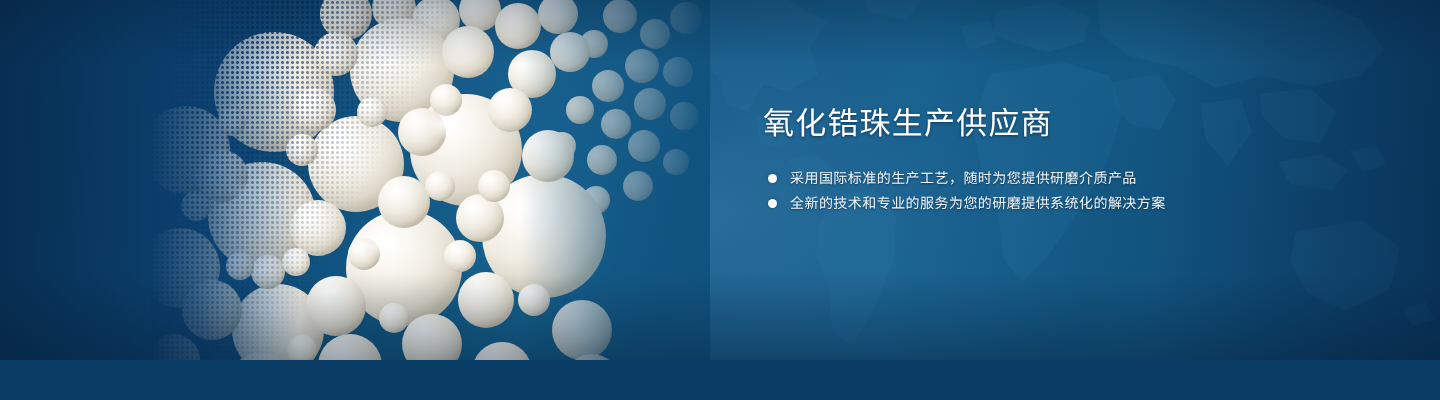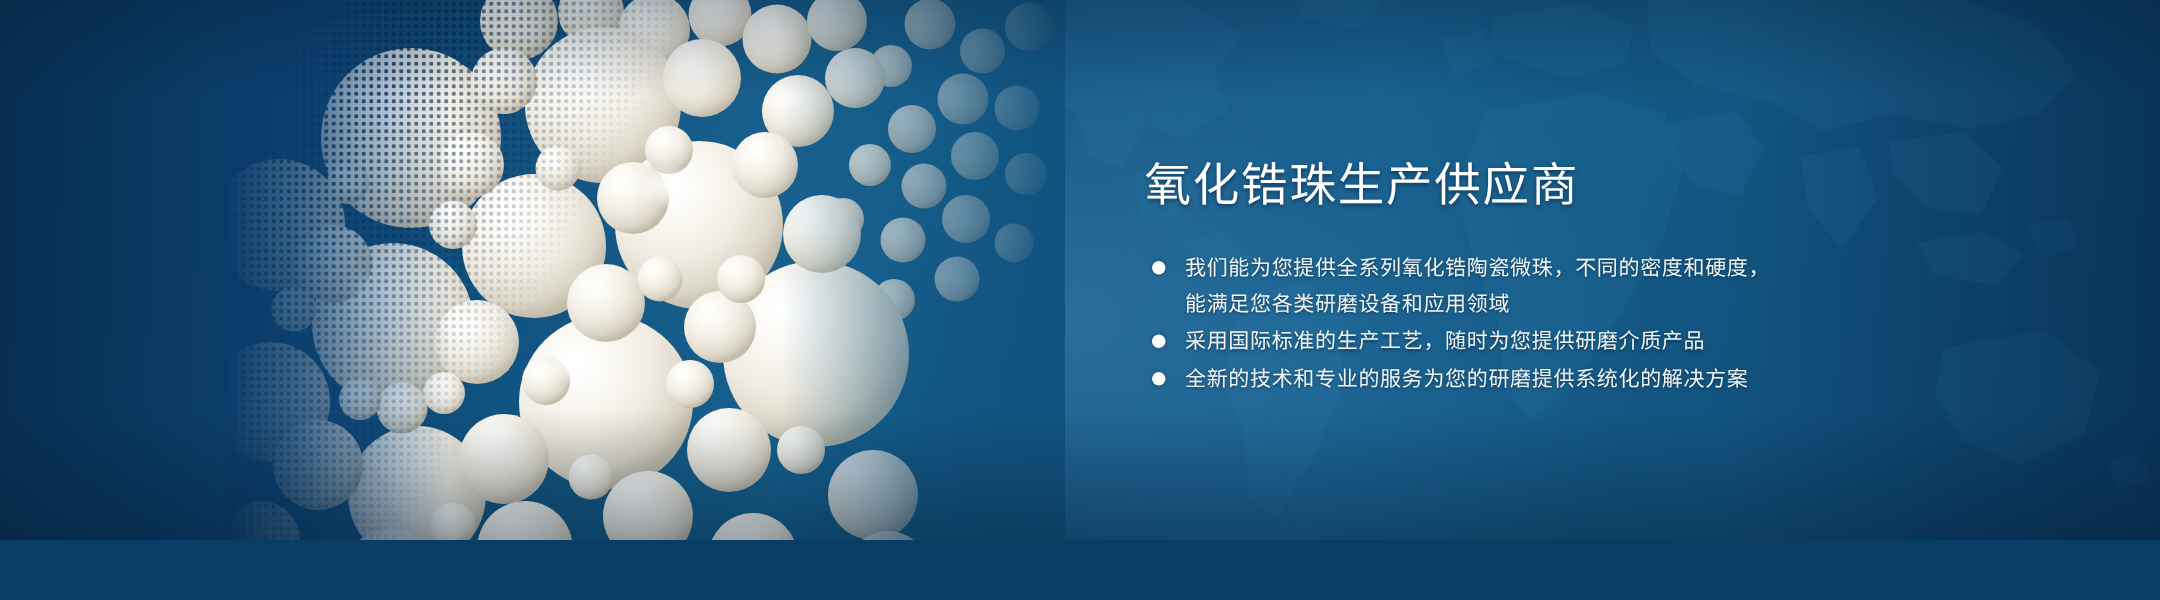--- a/index.html
+++ b/index.html
@@ -327,25 +327,20 @@
   </div>
 
   <div class="bg-vignette"></div>
 
   <div class="copy">
     <h1 class="headline">氧化锆珠生产供应商</h1>
 
     <ul class="bullets">
       <li class="bullet">
         <span class="dot"></span>
-        <span>我们能为您提供全系列氧化锆陶瓷微珠，不同的密度和硬度，</span>
-        <span class="bullet-line2">能满足您各类研磨设备和应用领域</span>
-      </li>
-      <li class="bullet">
-        <span class="dot"></span>
         <span>采用国际标准的生产工艺，随时为您提供研磨介质产品</span>
       </li>
       <li class="bullet">
         <span class="dot"></span>
         <span>全新的技术和专业的服务为您的研磨提供系统化的解决方案</span>
       </li>
     </ul>
   </div>
 
 </div>

